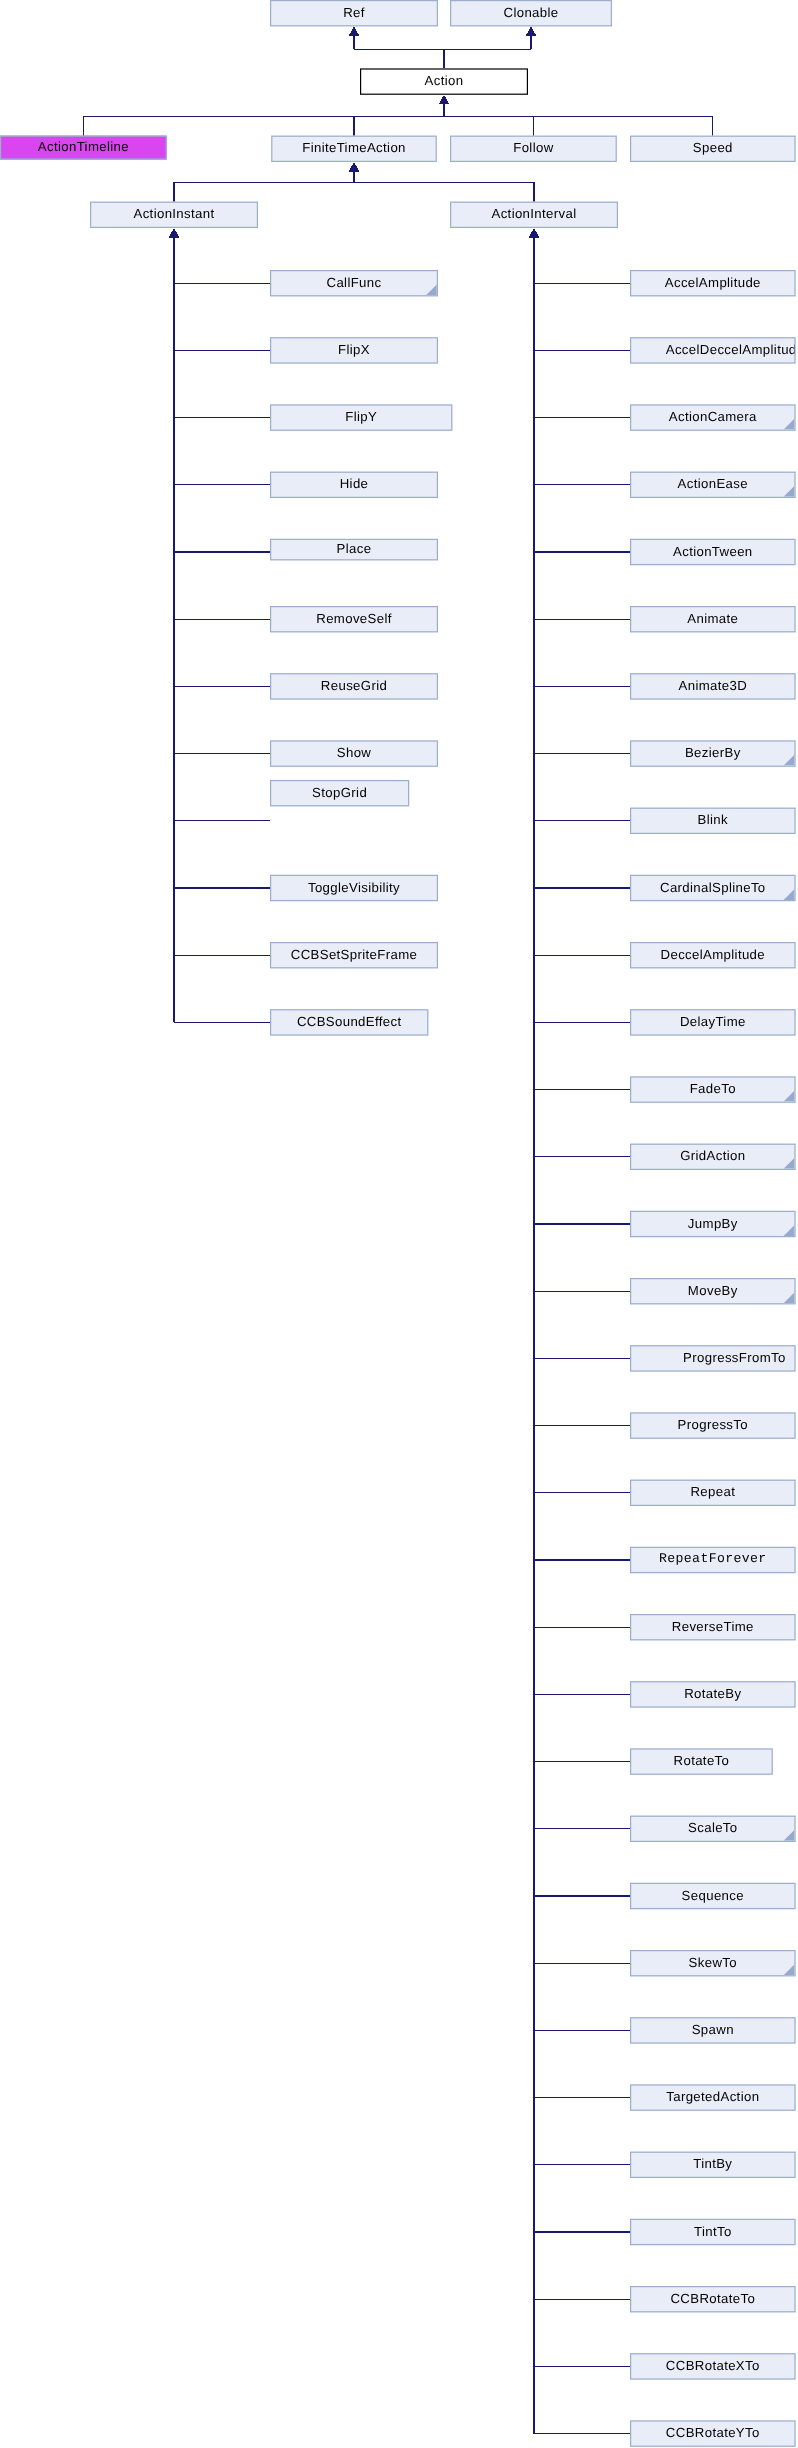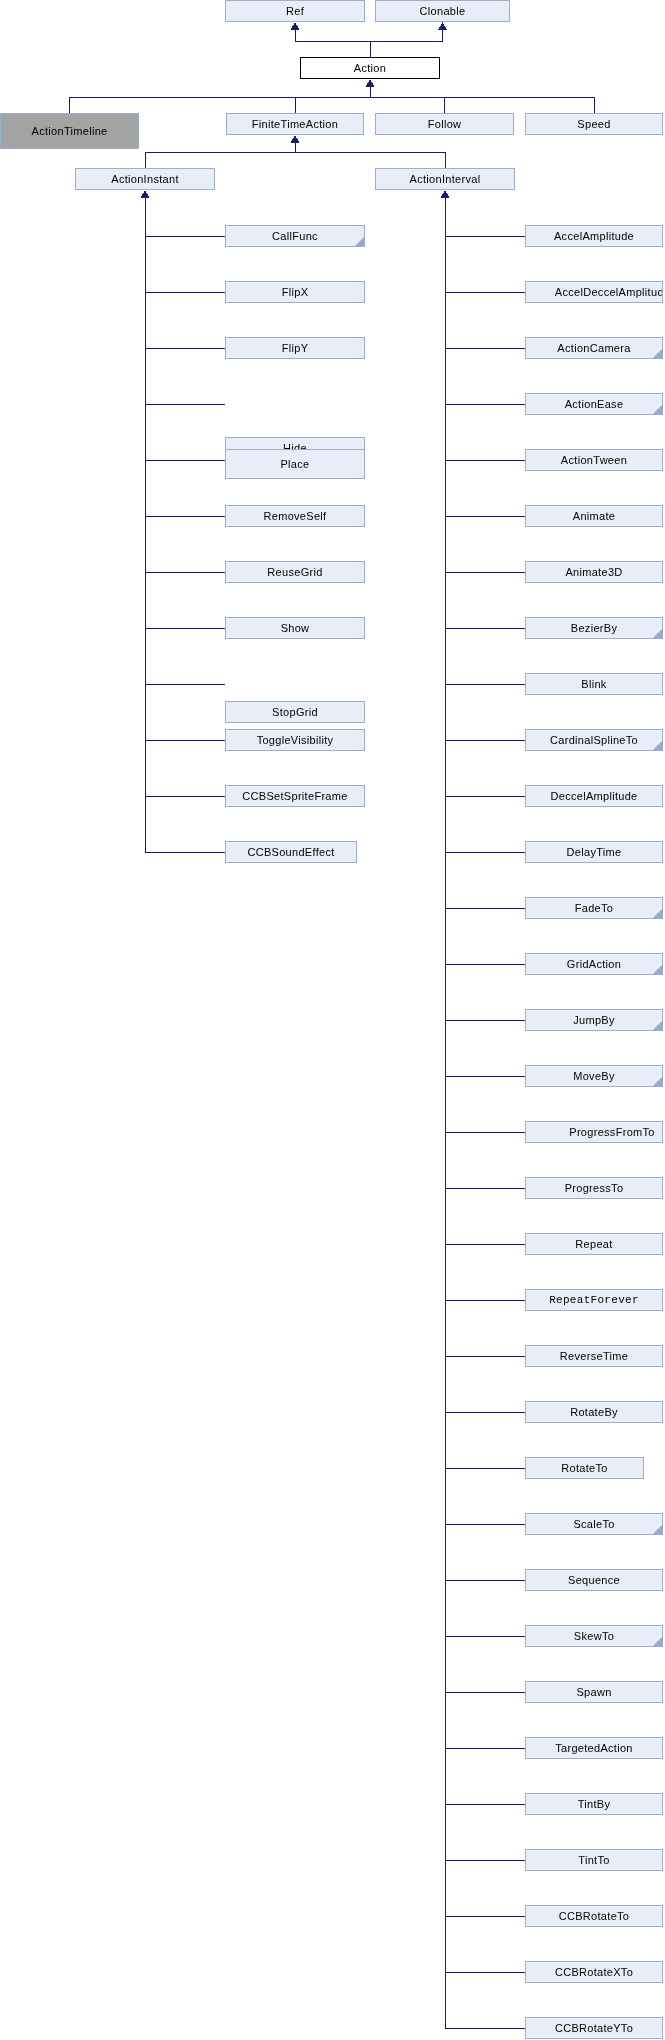--- a/index.html
+++ b/index.html
@@ -123,21 +123,21 @@
   <div id="nodes-layer">
       <div class="node" style="left: 225px; top: 0px; width: 140px; height: 22px; background: rgb(232, 237, 247); border-color: rgb(156, 174, 206); color: rgb(0, 0, 0);">
         <span class="label">Ref</span>
       </div>
       <div class="node" style="left: 375px; top: 0px; width: 135px; height: 22px; background: rgb(232, 237, 247); border-color: rgb(156, 174, 206); color: rgb(0, 0, 0);">
         <span class="label">Clonable</span>
       </div>
       <div class="node current" style="left: 300px; top: 57px; width: 140px; height: 22px; background: rgb(255, 255, 255); border-color: rgb(0, 0, 0); color: rgb(0, 0, 0);">
         <span class="label">Action</span>
       </div>
-      <div class="node" style="left: 0px; top: 113px; width: 139px; height: 36px; background: #a3a3a3; border-color: rgb(156, 174, 206); color: rgb(0, 0, 0);">
+      <div class="node" style="left: 0px; top: 113px; width: 139px; height: 20px; background: #d946ef; border-color: rgb(156, 174, 206); color: rgb(0, 0, 0);">
         <span class="label">ActionTimeline</span>
       </div>
       <div class="node" style="left: 226px; top: 113px; width: 138px; height: 22px; background: rgb(232, 237, 247); border-color: rgb(156, 174, 206); color: rgb(0, 0, 0);">
         <span class="label">FiniteTimeAction</span>
       </div>
       <div class="node" style="left: 375px; top: 113px; width: 139px; height: 22px; background: rgb(232, 237, 247); border-color: rgb(156, 174, 206); color: rgb(0, 0, 0);">
         <span class="label">Follow</span>
       </div>
       <div class="node" style="left: 525px; top: 113px; width: 138px; height: 22px; background: rgb(232, 237, 247); border-color: rgb(156, 174, 206); color: rgb(0, 0, 0);">
         <span class="label">Speed</span>
@@ -148,39 +148,39 @@
       <div class="node" style="left: 375px; top: 168px; width: 140px; height: 22px; background: rgb(232, 237, 247); border-color: rgb(156, 174, 206); color: rgb(0, 0, 0);">
         <span class="label">ActionInterval</span>
       </div>
       <div class="node" style="left: 225px; top: 225px; width: 140px; height: 22px; background: rgb(232, 237, 247); border-color: rgb(156, 174, 206); color: rgb(0, 0, 0);">
         <span class="label">CallFunc</span>
         <div class="fold" style="border-bottom-color: rgb(151, 169, 204);"></div>
       </div>
       <div class="node" style="left: 225px; top: 281px; width: 140px; height: 22px; background: rgb(232, 237, 247); border-color: rgb(156, 174, 206); color: rgb(0, 0, 0);">
         <span class="label">FlipX</span>
       </div>
-      <div class="node" style="left: 225px; top: 337px; width: 140px; height: 22px; background: rgb(232, 237, 247); border-color: rgb(156, 174, 206); color: rgb(0, 0, 0);">
+      <div class="node" style="left: 225px; top: 337px; width: 152px; height: 22px; background: rgb(232, 237, 247); border-color: rgb(156, 174, 206); color: rgb(0, 0, 0);">
         <span class="label">FlipY</span>
       </div>
-      <div class="node" style="left: 225px; top: 393px; width: 140px; height: 22px; background: rgb(232, 237, 247); border-color: rgb(156, 174, 206); color: rgb(0, 0, 0); margin-top: 44px;">
+      <div class="node" style="left: 225px; top: 393px; width: 140px; height: 22px; background: rgb(232, 237, 247); border-color: rgb(156, 174, 206); color: rgb(0, 0, 0);">
         <span class="label">Hide</span>
       </div>
-      <div class="node" style="left: 225px; top: 449px; width: 140px; height: 30px; background: rgb(232, 237, 247); border-color: rgb(156, 174, 206); color: rgb(0, 0, 0);">
+      <div class="node" style="left: 225px; top: 449px; width: 140px; height: 18px; background: rgb(232, 237, 247); border-color: rgb(156, 174, 206); color: rgb(0, 0, 0);">
         <span class="label">Place</span>
       </div>
       <div class="node" style="left: 225px; top: 505px; width: 140px; height: 22px; background: rgb(232, 237, 247); border-color: rgb(156, 174, 206); color: rgb(0, 0, 0);">
         <span class="label">RemoveSelf</span>
       </div>
       <div class="node" style="left: 225px; top: 561px; width: 140px; height: 22px; background: rgb(232, 237, 247); border-color: rgb(156, 174, 206); color: rgb(0, 0, 0);">
         <span class="label">ReuseGrid</span>
       </div>
       <div class="node" style="left: 225px; top: 617px; width: 140px; height: 22px; background: rgb(232, 237, 247); border-color: rgb(156, 174, 206); color: rgb(0, 0, 0);">
         <span class="label">Show</span>
       </div>
-      <div class="node" style="left: 225px; top: 701px; width: 140px; height: 22px; background: rgb(232, 237, 247); border-color: rgb(156, 174, 206); color: rgb(0, 0, 0);">
+      <div class="node" style="left: 225px; top: 650px; width: 116px; height: 22px; background: rgb(232, 237, 247); border-color: rgb(156, 174, 206); color: rgb(0, 0, 0);">
         <span class="label">StopGrid</span>
       </div>
       <div class="node" style="left: 225px; top: 729px; width: 140px; height: 22px; background: rgb(232, 237, 247); border-color: rgb(156, 174, 206); color: rgb(0, 0, 0);">
         <span class="label">ToggleVisibility</span>
       </div>
       <div class="node" style="left: 225px; top: 785px; width: 140px; height: 22px; background: rgb(232, 237, 247); border-color: rgb(156, 174, 206); color: rgb(0, 0, 0);">
         <span class="label">CCBSetSpriteFrame</span>
       </div>
       <div class="node" style="left: 225px; top: 841px; width: 132px; height: 22px; background: rgb(232, 237, 247); border-color: rgb(156, 174, 206); color: rgb(0, 0, 0);">
         <span class="label">CCBSoundEffect</span>

